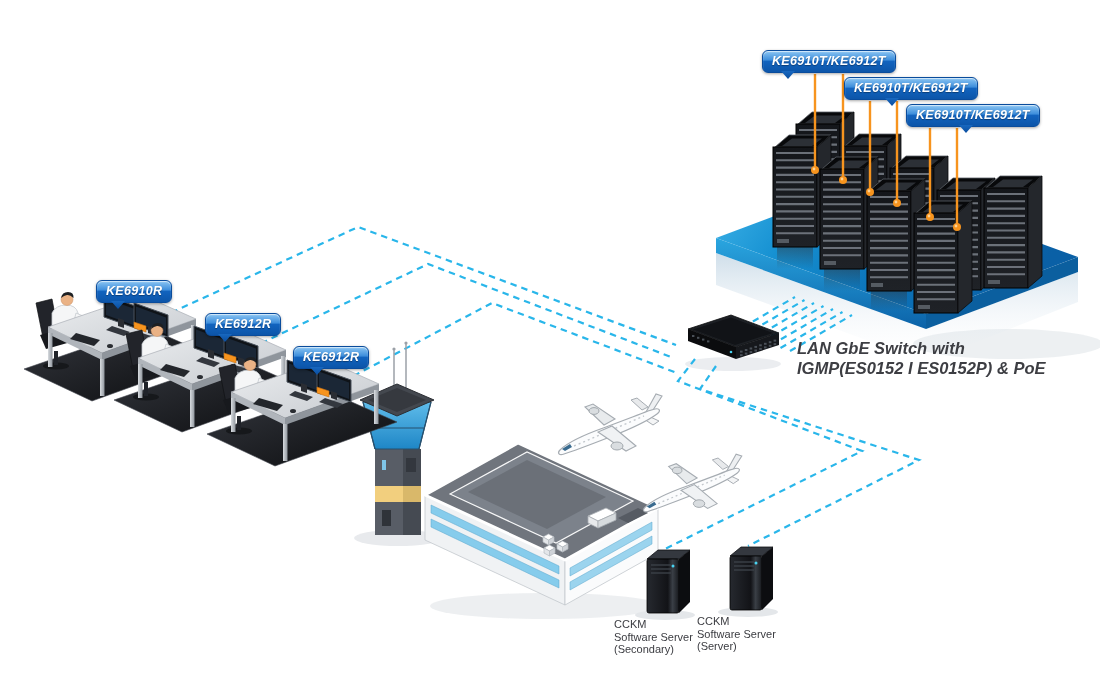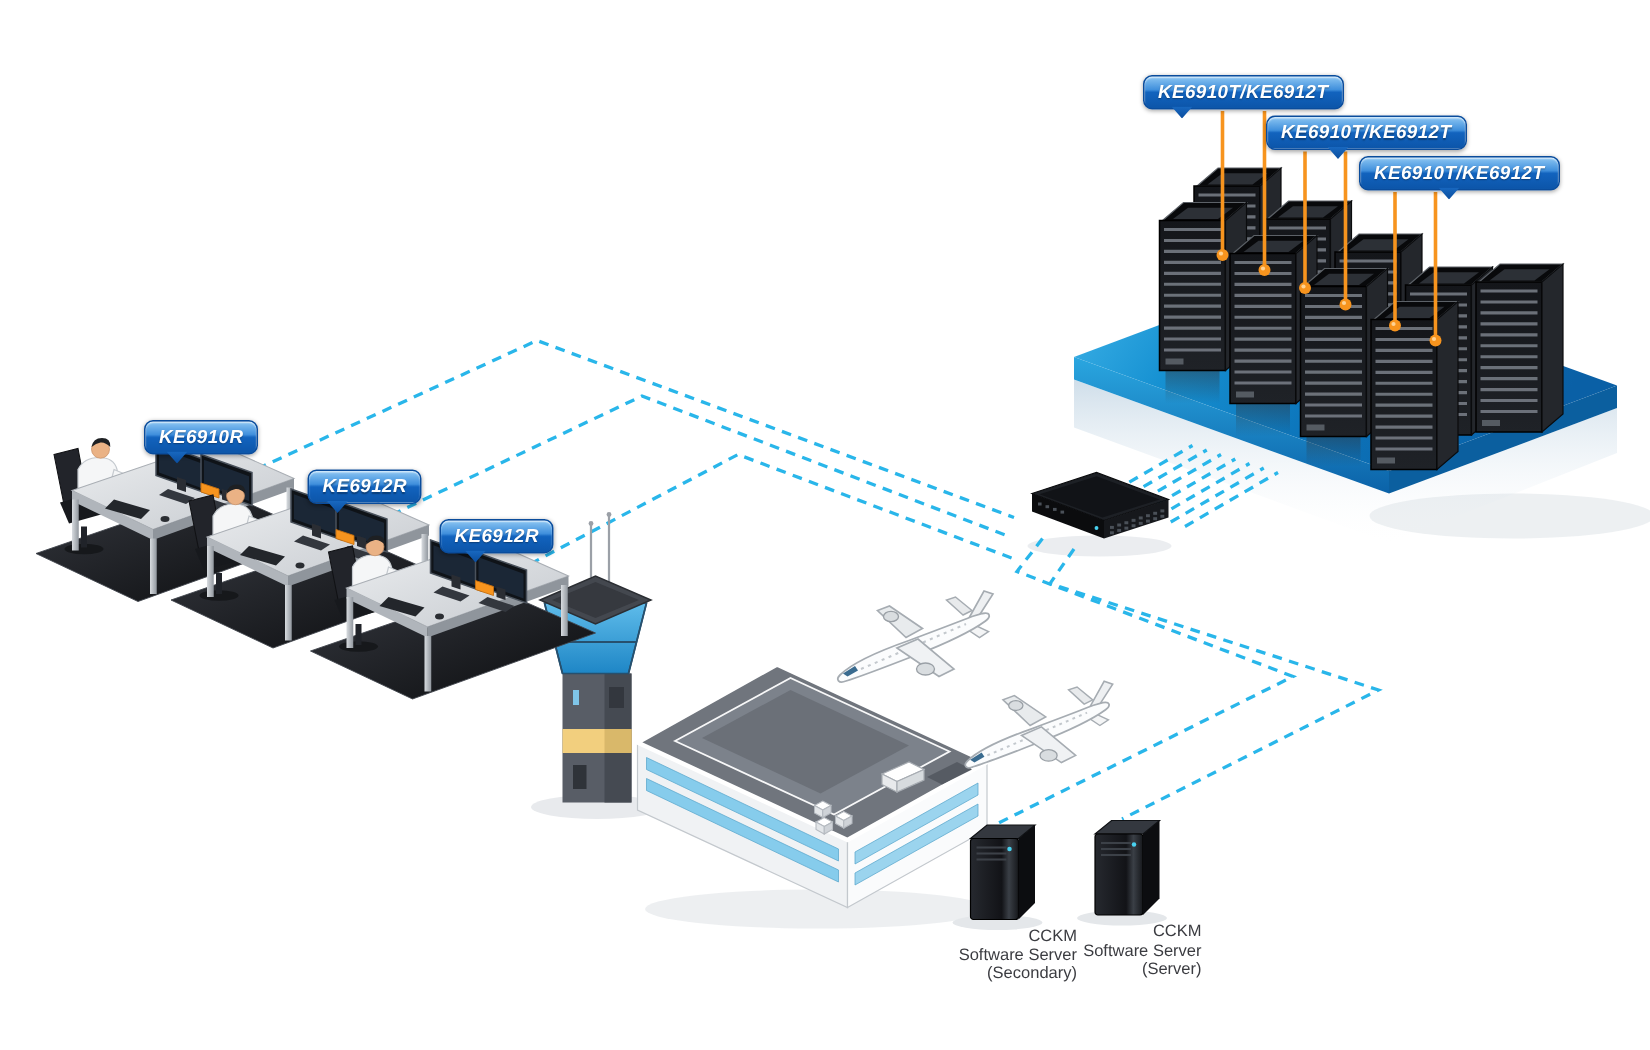--- a/index.html
+++ b/index.html
@@ -10,21 +10,21 @@
     background:linear-gradient(180deg,#8cc6f3 0%,#3f8fdc 42%,#1263be 50%,#0c55a9 100%);
     box-shadow:0 1px 3px rgba(0,0,0,.35), inset 0 1px 1px rgba(255,255,255,.65);
     color:#fff;font:italic 700 12.5px/21px "Liberation Sans",sans-serif;letter-spacing:.3px;
     white-space:nowrap;text-shadow:0 1px 1px rgba(0,0,0,.35);z-index:5;}
   .callout .ptr{position:absolute;bottom:-7px;width:14px;height:8px;
     background:linear-gradient(180deg,#1868c0,#0a4d9e);
     clip-path:polygon(0 0,100% 0,50% 100%);}
   .lan-label{position:absolute;left:797px;top:338px;width:270px;z-index:4;
     color:#3d3e43;font:italic 700 16.5px/20px "Liberation Sans",sans-serif;}
   .lan-label span{display:block;}
-  .srv-label{position:absolute;width:104px;text-align:right;z-index:4;
+  .srv-label{position:absolute;width:104px;text-align:left;z-index:4;
     color:#3b3c41;font:400 11px/12.5px "Liberation Sans",sans-serif;}
   .srv-label span{display:block;}
 </style>
 </head>
 <body>
 
 <div class="stage">
 
 <svg width="1100" height="700" viewBox="0 0 1100 700">
   <defs>
@@ -342,20 +342,22 @@
 <div class="callout" style="left:205px;top:313px;">
   <span>KE6912R</span>
   <span class="ptr" style="left:12px;"></span>
 </div>
 <div class="callout" style="left:293px;top:346px;">
   <span>KE6912R</span>
   <span class="ptr" style="left:16px;"></span>
 </div>
 
 <div class="lan-label">
+  <span>LAN GbE Switch with</span>
+  <span>IGMP(ES0152 I ES0152P) &amp; PoE</span>
 </div>
 
 <div class="srv-label" style="left:614px;top:618px;">
   <span>CCKM</span>
   <span>Software Server</span>
   <span>(Secondary)</span>
 </div>
 <div class="srv-label" style="left:697px;top:615px;">
   <span>CCKM</span>
   <span>Software Server</span>

